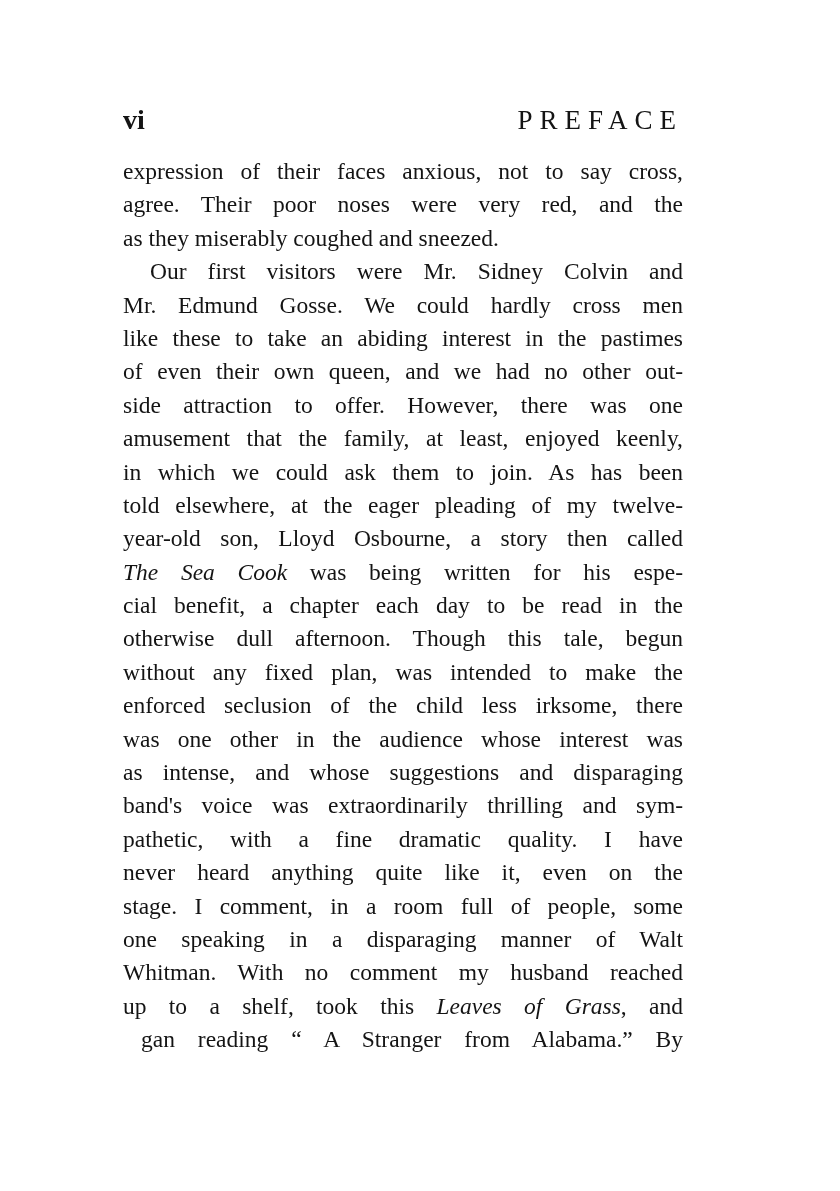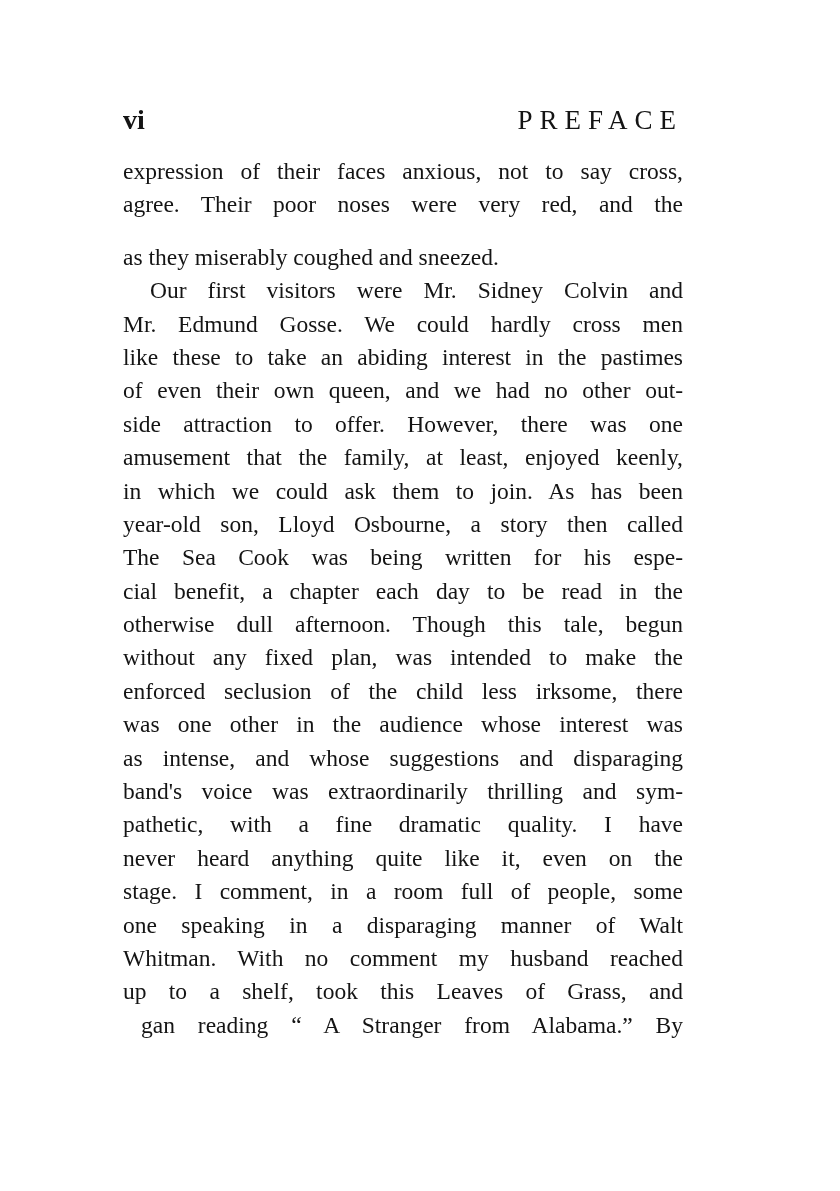--- a/index.html
+++ b/index.html
@@ -6,24 +6,24 @@
   body { width: 840px; height: 1191px; position: relative; overflow: hidden;
          font-family: "Liberation Serif", "DejaVu Serif", serif; color: #141414; }
   .page { position: absolute; left: 0; top: 0; width: 840px; height: 1028px; }
   .header { position: absolute; top: 100px; left: 123px; width: 560px; height: 40px; }
   .folio { position: absolute; left: 0; top: 0; font-size: 28px; font-weight: bold; line-height: 40px; }
   .running-title { position: absolute; left: 0; width: 560px; top: 0; text-align: right;
                    font-size: 27px; letter-spacing: 7px; line-height: 40px; padding-left: 30px; box-sizing: border-box; }
   .body-text { position: absolute; top: 155px; left: 123px; width: 560px; }
   .line { display: block; height: 33.4px; line-height: 33.4px; font-size: 23.5px;
           text-align: justify; text-align-last: justify; white-space: nowrap; }
-  .line.last { text-align-last: left; margin-top: 19px; }
+  .line.last { text-align-last: left; }
   .line.indent { padding-left: 27px; }
   .line.final-indent { padding-left: 18px; }
-  .line span.it { }
+  .line span.it { font-style: italic; }
 </style>
 </head>
 <body>
 
 <div class="page">
   <div class="header">
     <span class="folio">vi</span>
     <div class="running-title">PREFACE</div>
   </div>
 
@@ -31,20 +31,21 @@
     <span class="line">expression of their faces anxious, not to say cross,</span>
     <span class="line">agree.  Their poor noses were very red, and the</span>
     <span class="line last">as they miserably coughed and sneezed.</span>
     <span class="line indent">Our first visitors were Mr. Sidney Colvin and</span>
     <span class="line">Mr. Edmund Gosse.  We could hardly cross men</span>
     <span class="line">like these to take an abiding interest in the pastimes</span>
     <span class="line">of even their own queen, and we had no other out-</span>
     <span class="line">side attraction to offer.  However, there was one</span>
     <span class="line">amusement that the family, at least, enjoyed keenly,</span>
     <span class="line">in which we could ask them to join.  As has been</span>
+    <span class="line">told elsewhere, at the eager pleading of my twelve-</span>
     <span class="line">year-old son, Lloyd Osbourne, a story then called</span>
     <span class="line"><span class="it">The Sea Cook</span><span> was being written for his espe-</span></span>
     <span class="line">cial benefit, a chapter each day to be read in the</span>
     <span class="line">otherwise dull afternoon.  Though this tale, begun</span>
     <span class="line">without any fixed plan, was intended to make the</span>
     <span class="line">enforced seclusion of the child less irksome, there</span>
     <span class="line">was one other in the audience whose interest was</span>
     <span class="line">as intense, and whose suggestions and disparaging</span>
     <span class="line">band's voice was extraordinarily thrilling and sym-</span>
     <span class="line">pathetic, with a fine dramatic quality.  I have</span>

